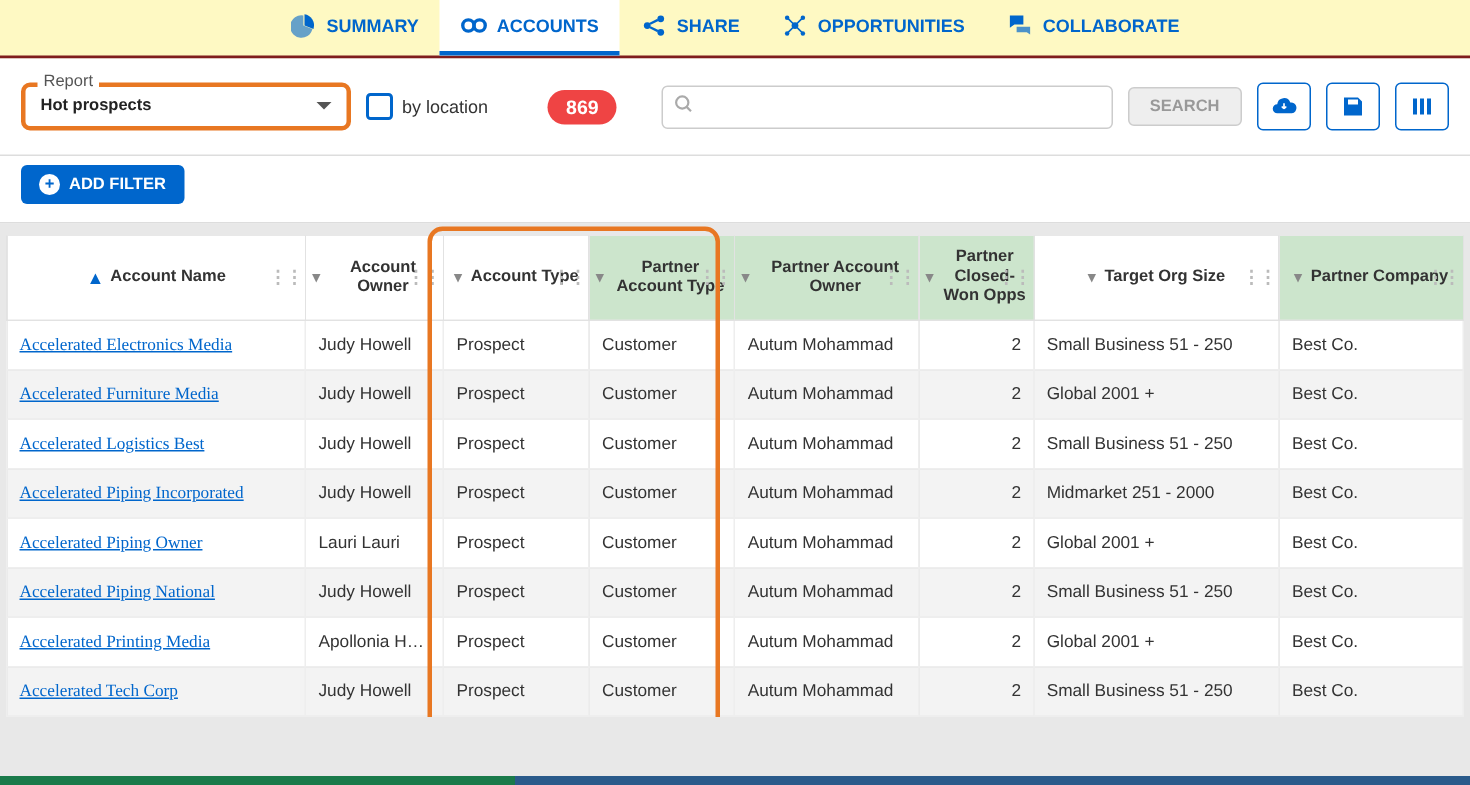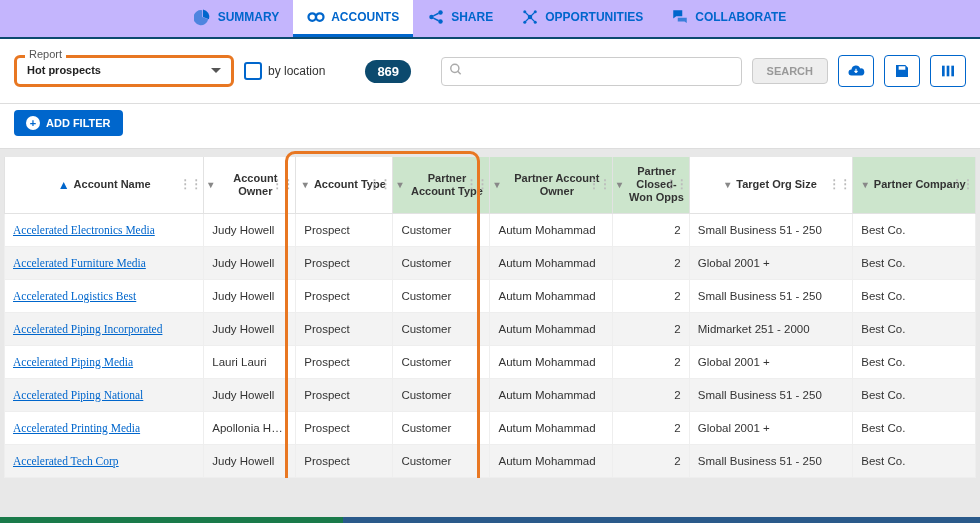--- a/index.html
+++ b/index.html
@@ -1,28 +1,28 @@
 <!DOCTYPE html>
 <html><head>
 <meta charset="utf-8">
 <style>
 * { box-sizing: border-box; margin: 0; padding: 0; }
 body { font-family: -apple-system, BlinkMacSystemFont, "Segoe UI", Arial, sans-serif; font-size: 12px; background: #e8e8e8; color: #333; width: 980px; }
-.nav-tabs { display: flex; background: #c4b5fd; border-bottom: 2px solid #0c4a6e; justify-content: center; padding: 0 10px; }
+.nav-tabs { display: flex; background: #fef9c3; border-bottom: 2px solid #7f1d1d; justify-content: center; padding: 0 10px; }
 .nav-tab { display: flex; align-items: center; padding: 8px 14px; color: #0066cc; font-weight: 600; font-size: 12px; cursor: pointer; border-bottom: 3px solid transparent; text-transform: uppercase; }
 .nav-tab.active { background: #fff; border-bottom-color: #0066cc; }
 .nav-tab-icon { width: 18px; height: 18px; margin-right: 6px; display: inline-flex; align-items: center; justify-content: center; }
 .toolbar { display: flex; align-items: center; padding: 16px 14px; gap: 10px; background: #fff; border-bottom: 1px solid #ddd; }
 .report-box { position: relative; border: 3px solid #e87722; border-radius: 6px; padding: 6px 28px 8px 10px; width: 220px; background: #fff; }
 .report-box::after { content: ''; position: absolute; right: 10px; top: 50%; margin-top: -3px; border: 5px solid transparent; border-top-color: #555; }
 .report-label { position: absolute; top: -10px; left: 8px; background: #fff; padding: 0 4px; font-size: 11px; color: #555; }
 .report-value { font-weight: 700; font-size: 11px; color: #222; }
 .by-loc { display: flex; align-items: center; gap: 6px; font-size: 12px; color: #333; }
 .loc-ico { width: 18px; height: 18px; border: 2px solid #0066cc; border-radius: 3px; display:inline-block;}
-.badge-count { background: #0c4a6e; color: #fff; border-radius: 14px; padding: 4px 12px; font-weight: 700; font-size: 13px; margin-left: 30px; }
+.badge-count { background: #ef4444; color: #fff; border-radius: 14px; padding: 4px 12px; font-weight: 700; font-size: 13px; margin-left: 30px; }
 .search-wrap { flex: 1; margin-left: 20px; position: relative; }
 .search-input { width: 100%; border: 1px solid #ccc; border-radius: 4px; padding: 6px 10px 6px 30px; font-size: 13px; background: #fff; }
 .search-glass { position: absolute; left: 8px; top: 50%; transform: translateY(-50%); color: #aaa; }
 .search-btn { background: #eee; border: 1px solid #ccc; border-radius: 4px; color: #999; padding: 6px 14px; font-size: 11px; font-weight: 600; cursor: pointer; }
 .icon-btn { width: 36px; height: 32px; border: 1px solid #0066cc; border-radius: 4px; background: #fff; color: #0066cc; display: flex; align-items: center; justify-content: center; cursor: pointer; }
 .add-filter-row { padding: 6px 14px 12px; background: #fff; border-bottom: 1px solid #ddd; }
 .add-filter-btn { background: #0066cc; color: #fff; border: none; border-radius: 4px; padding: 6px 12px; font-weight: 700; font-size: 11px; display: inline-flex; align-items: center; gap: 6px; cursor: pointer; }
 .plus-circle { width: 14px; height: 14px; border-radius: 50%; background: #fff; color: #0066cc; display: inline-flex; align-items: center; justify-content: center; font-weight: 900; line-height: 1; }
 .table-wrap { padding: 8px 4px 0; position: relative; }
 table { width: 100%; border-collapse: collapse; table-layout: fixed; }
@@ -252,21 +252,21 @@
           <td class="link-cell">Accelerated Piping Incorporated</td>
           <td>Judy Howell</td>
           <td>Prospect</td>
           <td>Customer</td>
           <td>Autum Mohammad</td>
           <td class="num-cell">2</td>
           <td>Midmarket 251 - 2000</td>
           <td>Best Co.</td>
         </tr>
         <tr>
-          <td class="link-cell">Accelerated Piping Media</td>
+          <td class="link-cell">Accelerated Piping Owner</td>
           <td>Lauri Lauri</td>
           <td>Prospect</td>
           <td>Customer</td>
           <td>Autum Mohammad</td>
           <td class="num-cell">2</td>
           <td>Global 2001 +</td>
           <td>Best Co.</td>
         </tr>
         <tr>
           <td class="link-cell">Accelerated Piping National</td>

